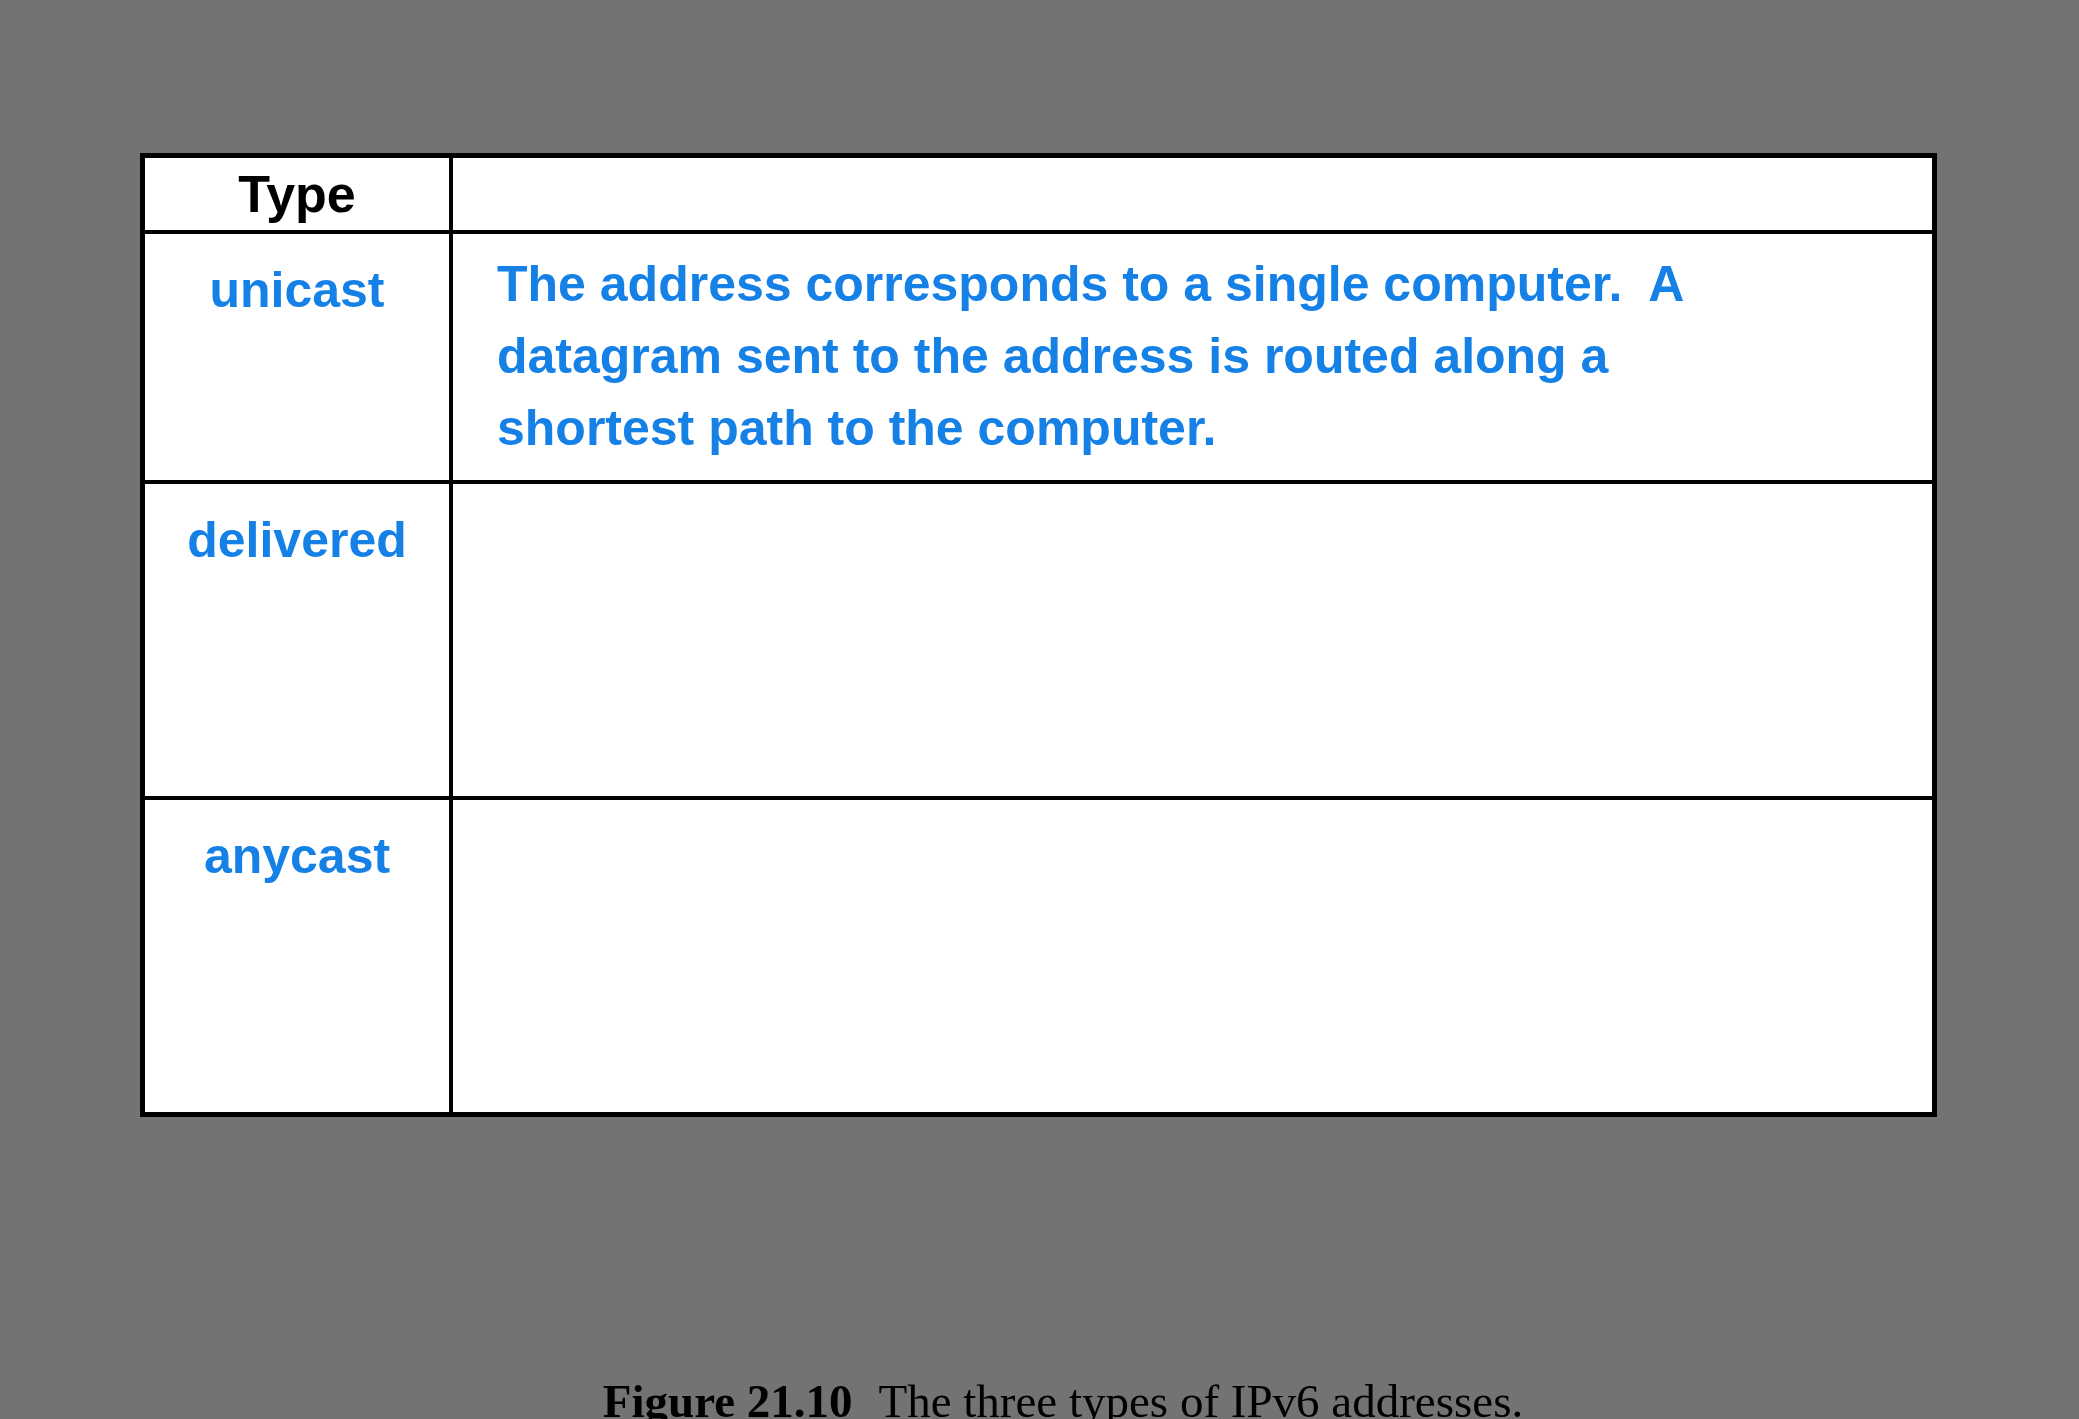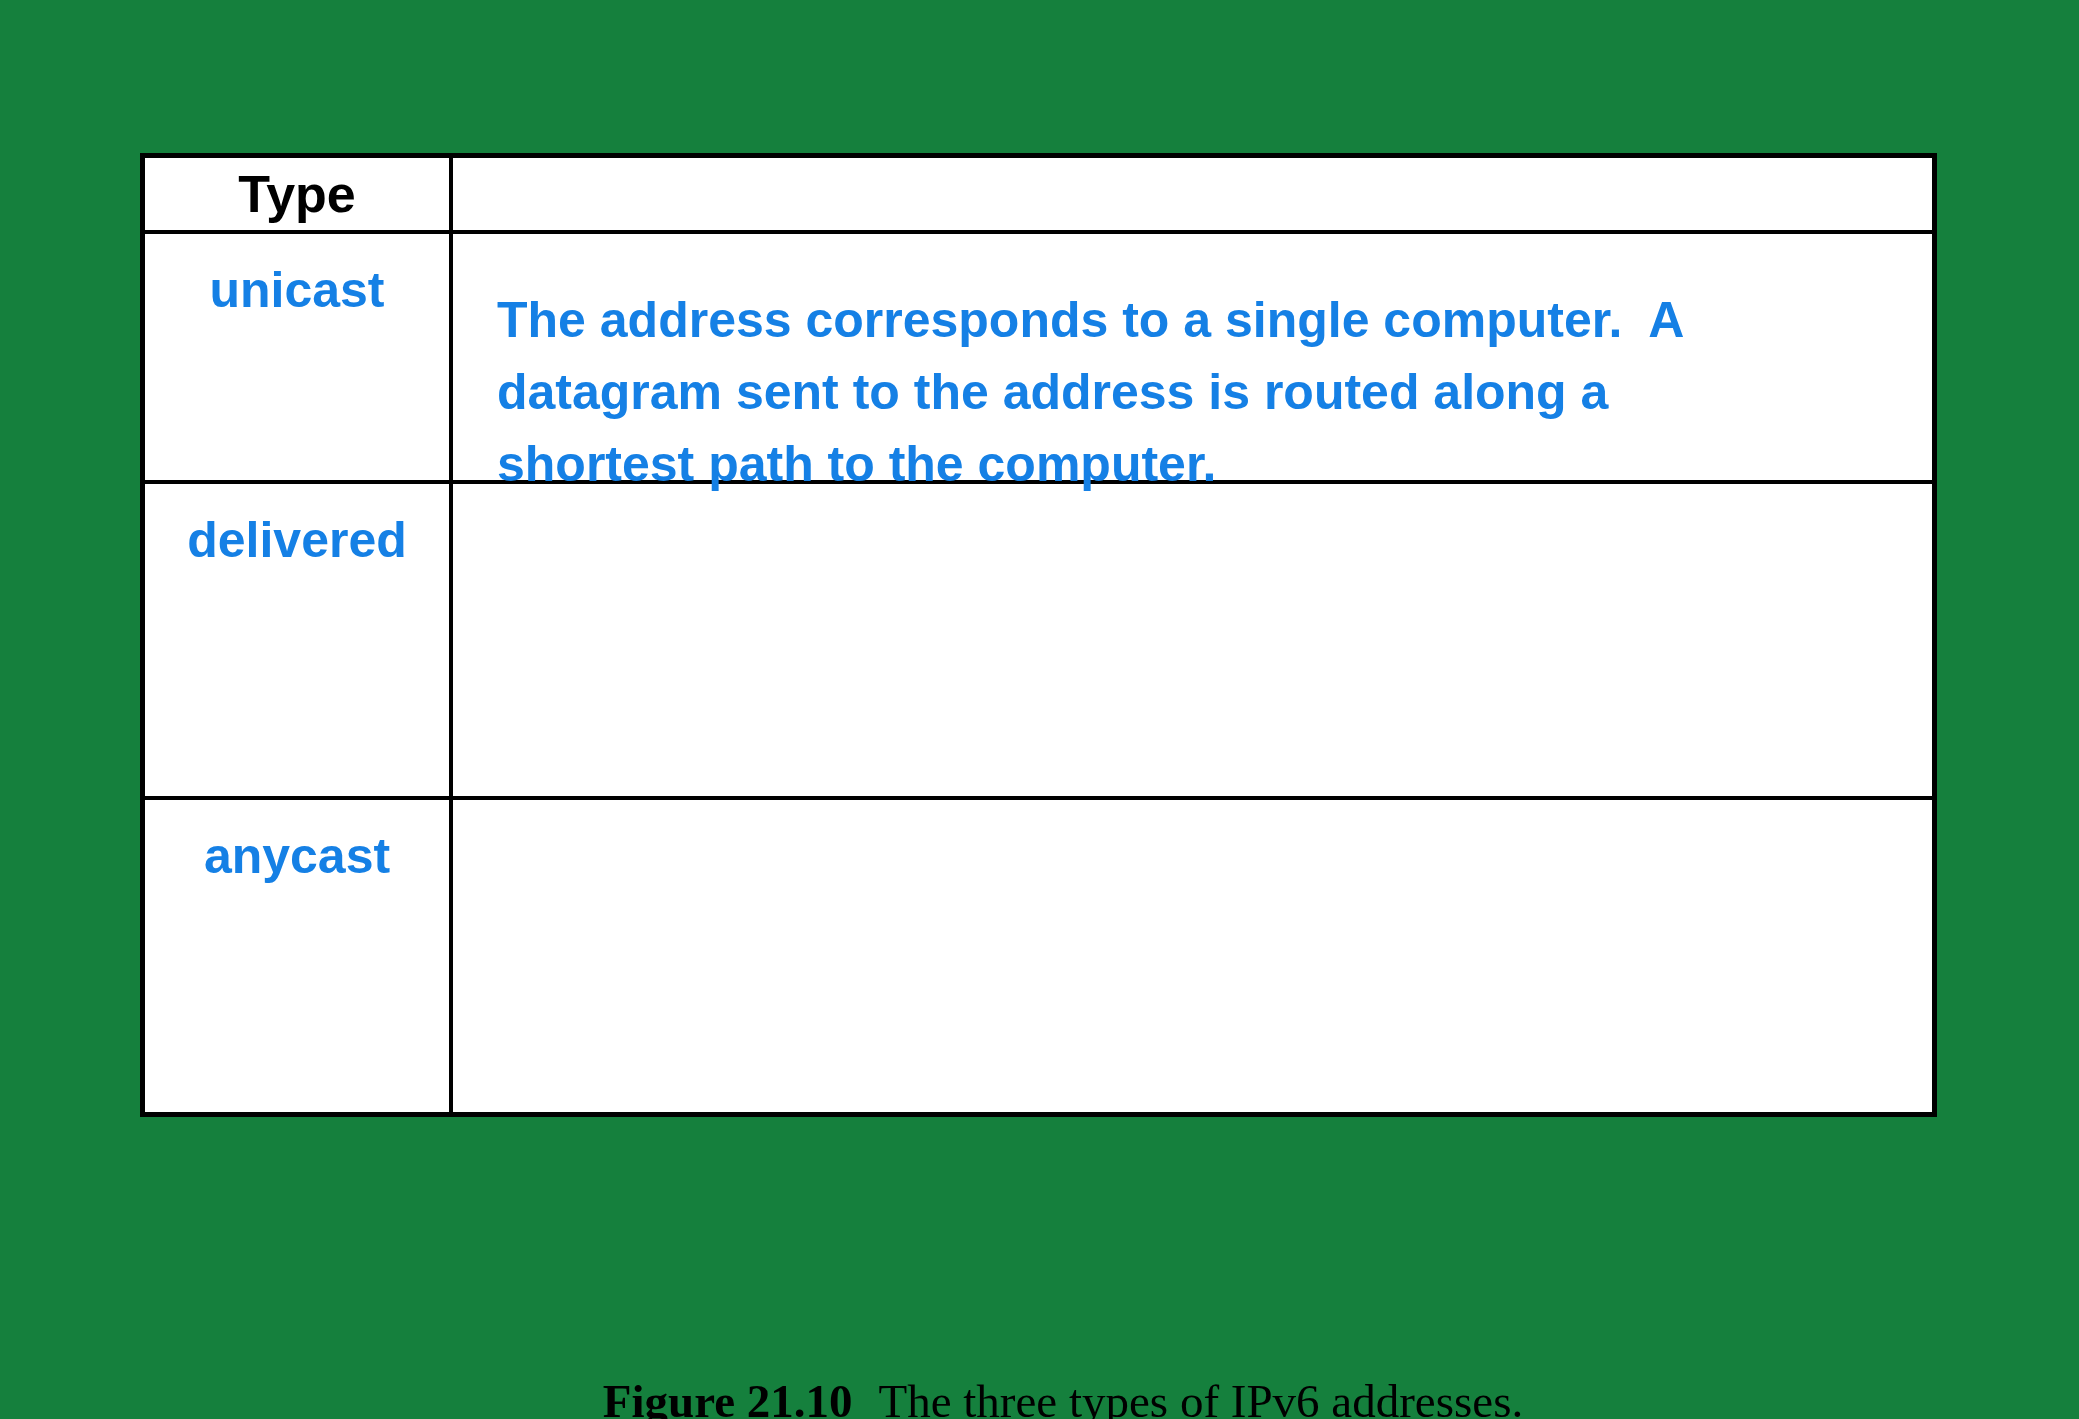--- a/index.html
+++ b/index.html
@@ -7,21 +7,21 @@
     padding: 0;
     background: #ffffff;
     width: 2079px;
     height: 1419px;
     overflow: hidden;
   }
   .page {
     position: relative;
     width: 2079px;
     height: 1419px;
-    background: #15803d;
+    background: #737373;
     font-family: "Liberation Sans", sans-serif;
   }
   .ipv6-table {
     position: absolute;
     left: 140px;
     top: 153px;
     width: 1797px;
     box-sizing: border-box;
     border: 5px solid #000000;
     background: #ffffff;
@@ -55,24 +55,23 @@
     font-weight: bold;
     font-size: 50px;
     line-height: 72px;
   }
   .body-row .type-cell {
     text-align: center;
     padding-top: 20px;
     box-sizing: border-box;
   }
   .body-row .purpose-cell {
-    padding: 26px 16px 0 44px;
+    padding: 14px 16px 0 44px;
     box-sizing: border-box;
     white-space: pre-wrap;
-    margin-top: 24px;
   }
   .row-unicast   { height: 246px; }
   .row-multicast { height: 312px; }
   .row-anycast   { height: 312px; }
   .figure-caption {
     position: absolute;
     left: 0;
     top: 1320px;
     width: 2079px;
     text-align: center;

